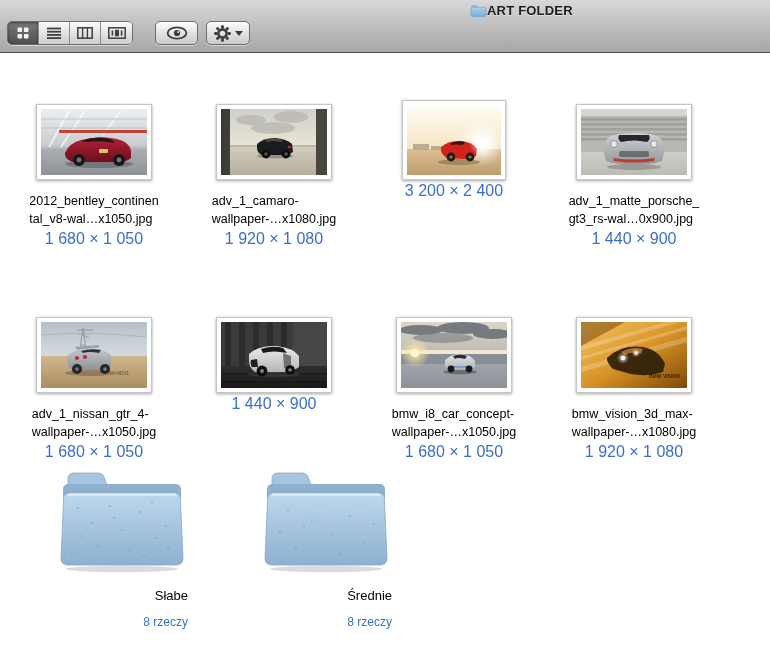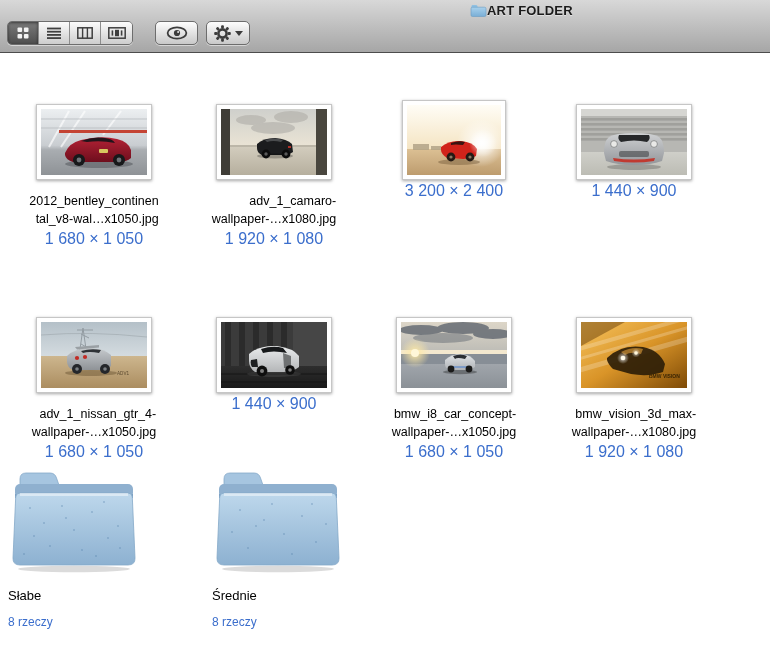--- a/index.html
+++ b/index.html
@@ -57,23 +57,23 @@
   .row2{top:248px;}
   .rowf{top:415px;left:8px;}
   .cell{width:180px;display:flex;flex-direction:column;align-items:center;}
   .thumbbox{height:100px;display:flex;align-items:flex-end;}
   .row2 .thumbbox{height:92px;}
   .thumb{
     background:#fff;padding:4px;border:1px solid #c6c6c6;
     box-shadow:0 1px 3px rgba(0,0,0,.35);
   }
   .thumb svg{display:block;}
-  .fname{margin-top:12px;font-size:12.5px;line-height:18px;text-align:right;color:#000;white-space:nowrap;}
+  .fname{margin-top:12px;font-size:12.5px;line-height:18px;text-align:left;color:#000;white-space:nowrap;}
   .fdims{margin-top:2px;font-size:16px;color:#3b6ecc;text-align:center;}
-  .fcell{width:180px;display:flex;flex-direction:column;align-items:flex-start;}
+  .fcell{width:180px;display:flex;flex-direction:column;align-items:flex-end;}
   .fcell.second{margin-left:24px;}
   .folder-label{margin-top:14px;font-size:13px;color:#000;text-align:center;}
   .folder-count{margin-top:12px;font-size:12px;color:#3b6ecc;text-align:center;}
 </style>
 </head>
 <body>
 
 <div class="header">
   <div class="titlewrap">
     <svg width="17" height="13" viewBox="0 0 17 13">
@@ -306,20 +306,21 @@
           <ellipse cx="53" cy="58" rx="27" ry="3" fill="#000" opacity="0.2"></ellipse>
           <path d="M28,28 Q34,24 53,24 Q72,24 78,28 Q83,32 83,44 L81,52 Q70,56 53,56 Q36,56 25,52 L23,44 Q23,32 28,28 Z" fill="url(#pcar)"></path>
           <path d="M38,26 L68,26 Q70,30 66,33 Q53,30 40,33 Q36,30 38,26 Z" fill="#26282a"></path>
           <rect x="38" y="42" width="30" height="6" rx="2" fill="#3a3c3e" opacity="0.55"></rect>
           <circle cx="33" cy="35" r="3.4" fill="#e9e9e7" stroke="#7e8082" stroke-width="0.8"></circle>
           <circle cx="73" cy="35" r="3.4" fill="#e9e9e7" stroke="#7e8082" stroke-width="0.8"></circle>
           <path d="M32,49 Q53,52 74,49 L73,52 Q53,55 33,52 Z" fill="#c03a30"></path>
         </svg>
       </div>
         </div>
+      <div class="fname"><span>adv_1_matte_porsche_</span><br><span>gt3_rs-wal…0x900.jpg</span></div>
       <div class="fdims">1 440 × 900</div>
     </div>
   </div>
 
   <div class="row row2">
 
     <div class="cell">
       <div class="thumbbox">
           <div class="thumb">
         <svg width="106" height="66" viewBox="0 0 106 66">

